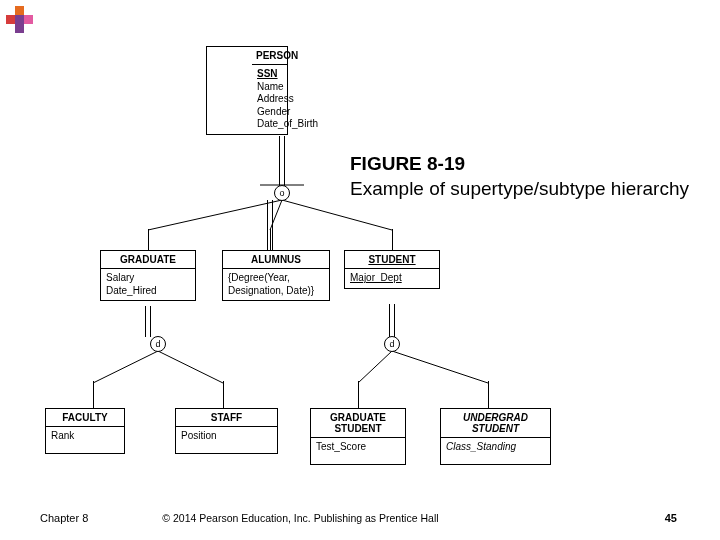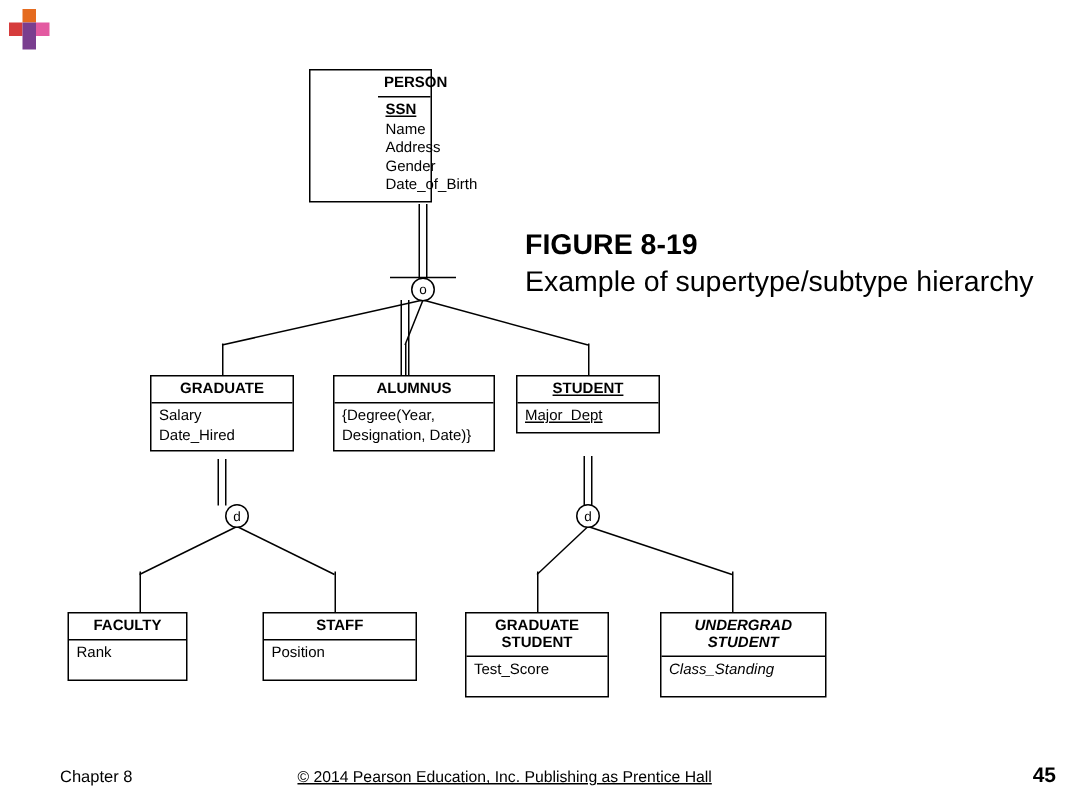--- a/index.html
+++ b/index.html
@@ -66,22 +66,22 @@
   .fig-caption .ln1 { font-weight: bold; }
   .footer {
     position: absolute;
     bottom: 16px;
     left: 0; right: 0;
     display: flex;
     align-items: flex-end;
     font-size: 11px;
   }
   .footer .chap { margin-left: 40px; }
-  .footer .copy { margin-left: 110px; font-size: 10.5px; text-decoration: underline; }
-  .footer .page { margin-left: auto; margin-right: 16px; font-weight: bold; font-size: 14px; }
+  .footer .copy { margin-left: 74px; font-size: 10.5px; }
+  .footer .page { margin-left: auto; margin-right: 43px; font-weight: bold; font-size: 11px; }
 
   
   #person     { top: 46px;  left: 206px; width: 82px; padding-left: 45px; }
   #employee   { top: 250px; left: 100px; width: 96px; }
   #alumnus    { top: 250px; left: 222px; width: 108px; }
   #student    { top: 250px; left: 344px; width: 96px; text-decoration: underline; }
   #faculty    { top: 408px; left:  45px; width: 80px; }
   #staff      { top: 408px; left: 175px; width: 103px; }
   #gradstu    { top: 408px; left: 310px; width: 96px; }
   #ugradstu   { top: 408px; left: 440px; width: 111px; font-style: italic; }

